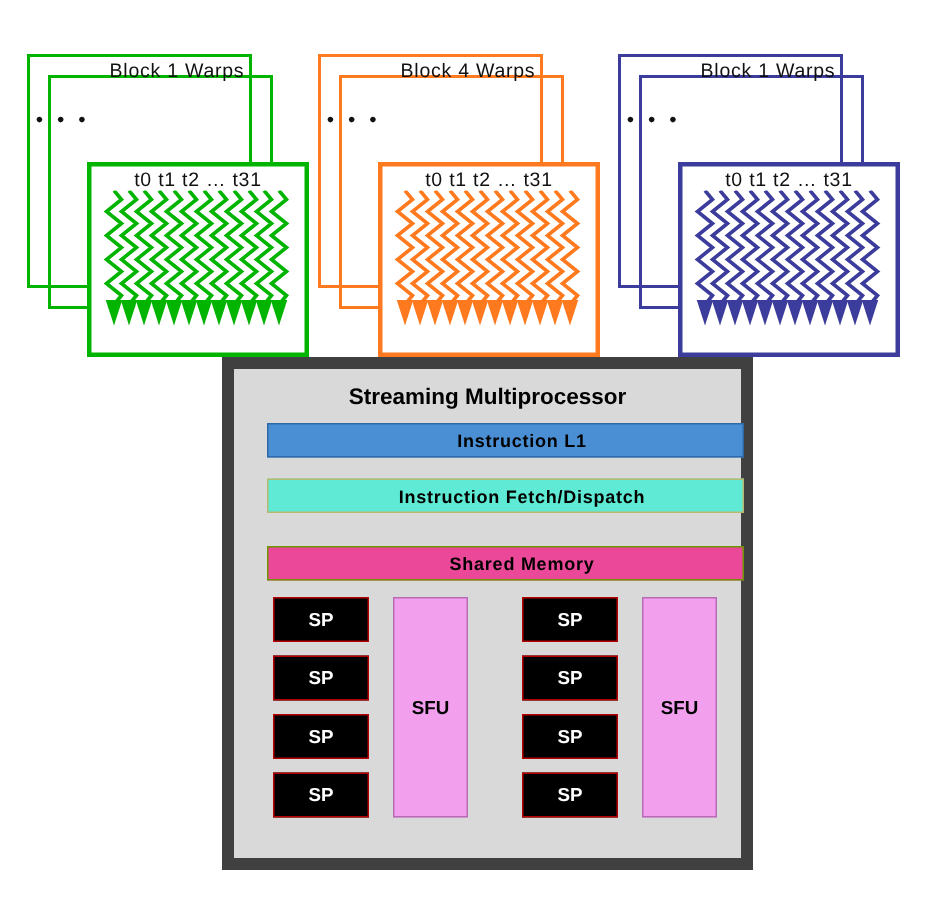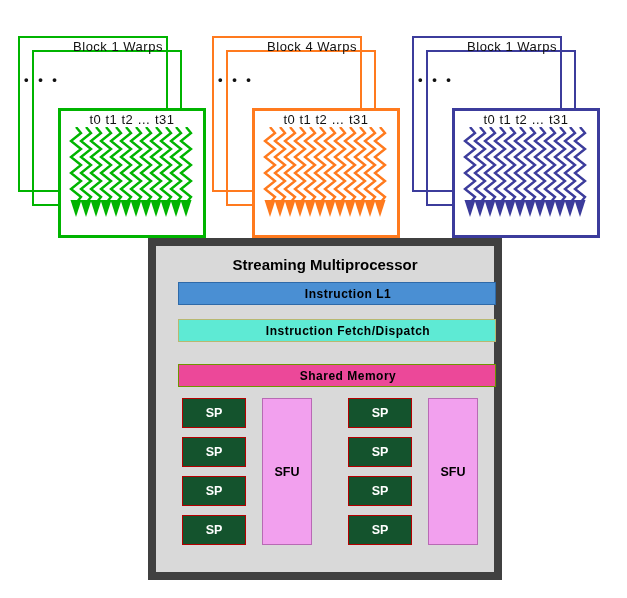--- a/index.html
+++ b/index.html
@@ -32,21 +32,21 @@
               background:#d9d9d9; border:8px solid #404040; }
   #sm-title { position:absolute; top:10px; left:0; width:100%; text-align:center;
               font-size:15px; font-weight:bold; color:#000; }
   .bar { position:absolute; left:22px; width:294px; height:21px; box-sizing:content-box;
          display:flex; align-items:center; justify-content:center;
          font-size:12px; font-weight:bold; color:#000; letter-spacing:0.5px;padding-left:22px; }
   #bar-il1 { top:36px;  background:#4a8fd3; border:1px solid #2f6aa8; }
   #bar-ifd { top:73px;  background:#5eead4; border:1px solid #b8b870; }
   #bar-shm { top:118px; background:#ec4899; border:1px solid #6e9400; }
 
-  .sp  { position:absolute; width:62px; height:28px; background:#14532d; border:1px solid #b40000;
+  .sp  { position:absolute; width:62px; height:28px; background:#000000; border:1px solid #b40000;
          color:#ffffff; font-size:12.5px; font-weight:bold;
          display:flex; align-items:center; justify-content:center; }
   .sfu { position:absolute; width:48px; height:145px; background:#f2a0ee; border:1px solid #b86ab4;
          color:#000; font-size:12.5px; font-weight:bold;
          display:flex; align-items:center; justify-content:center; }
 </style>
 </head>
 <body>
 
 <div id="stage">

